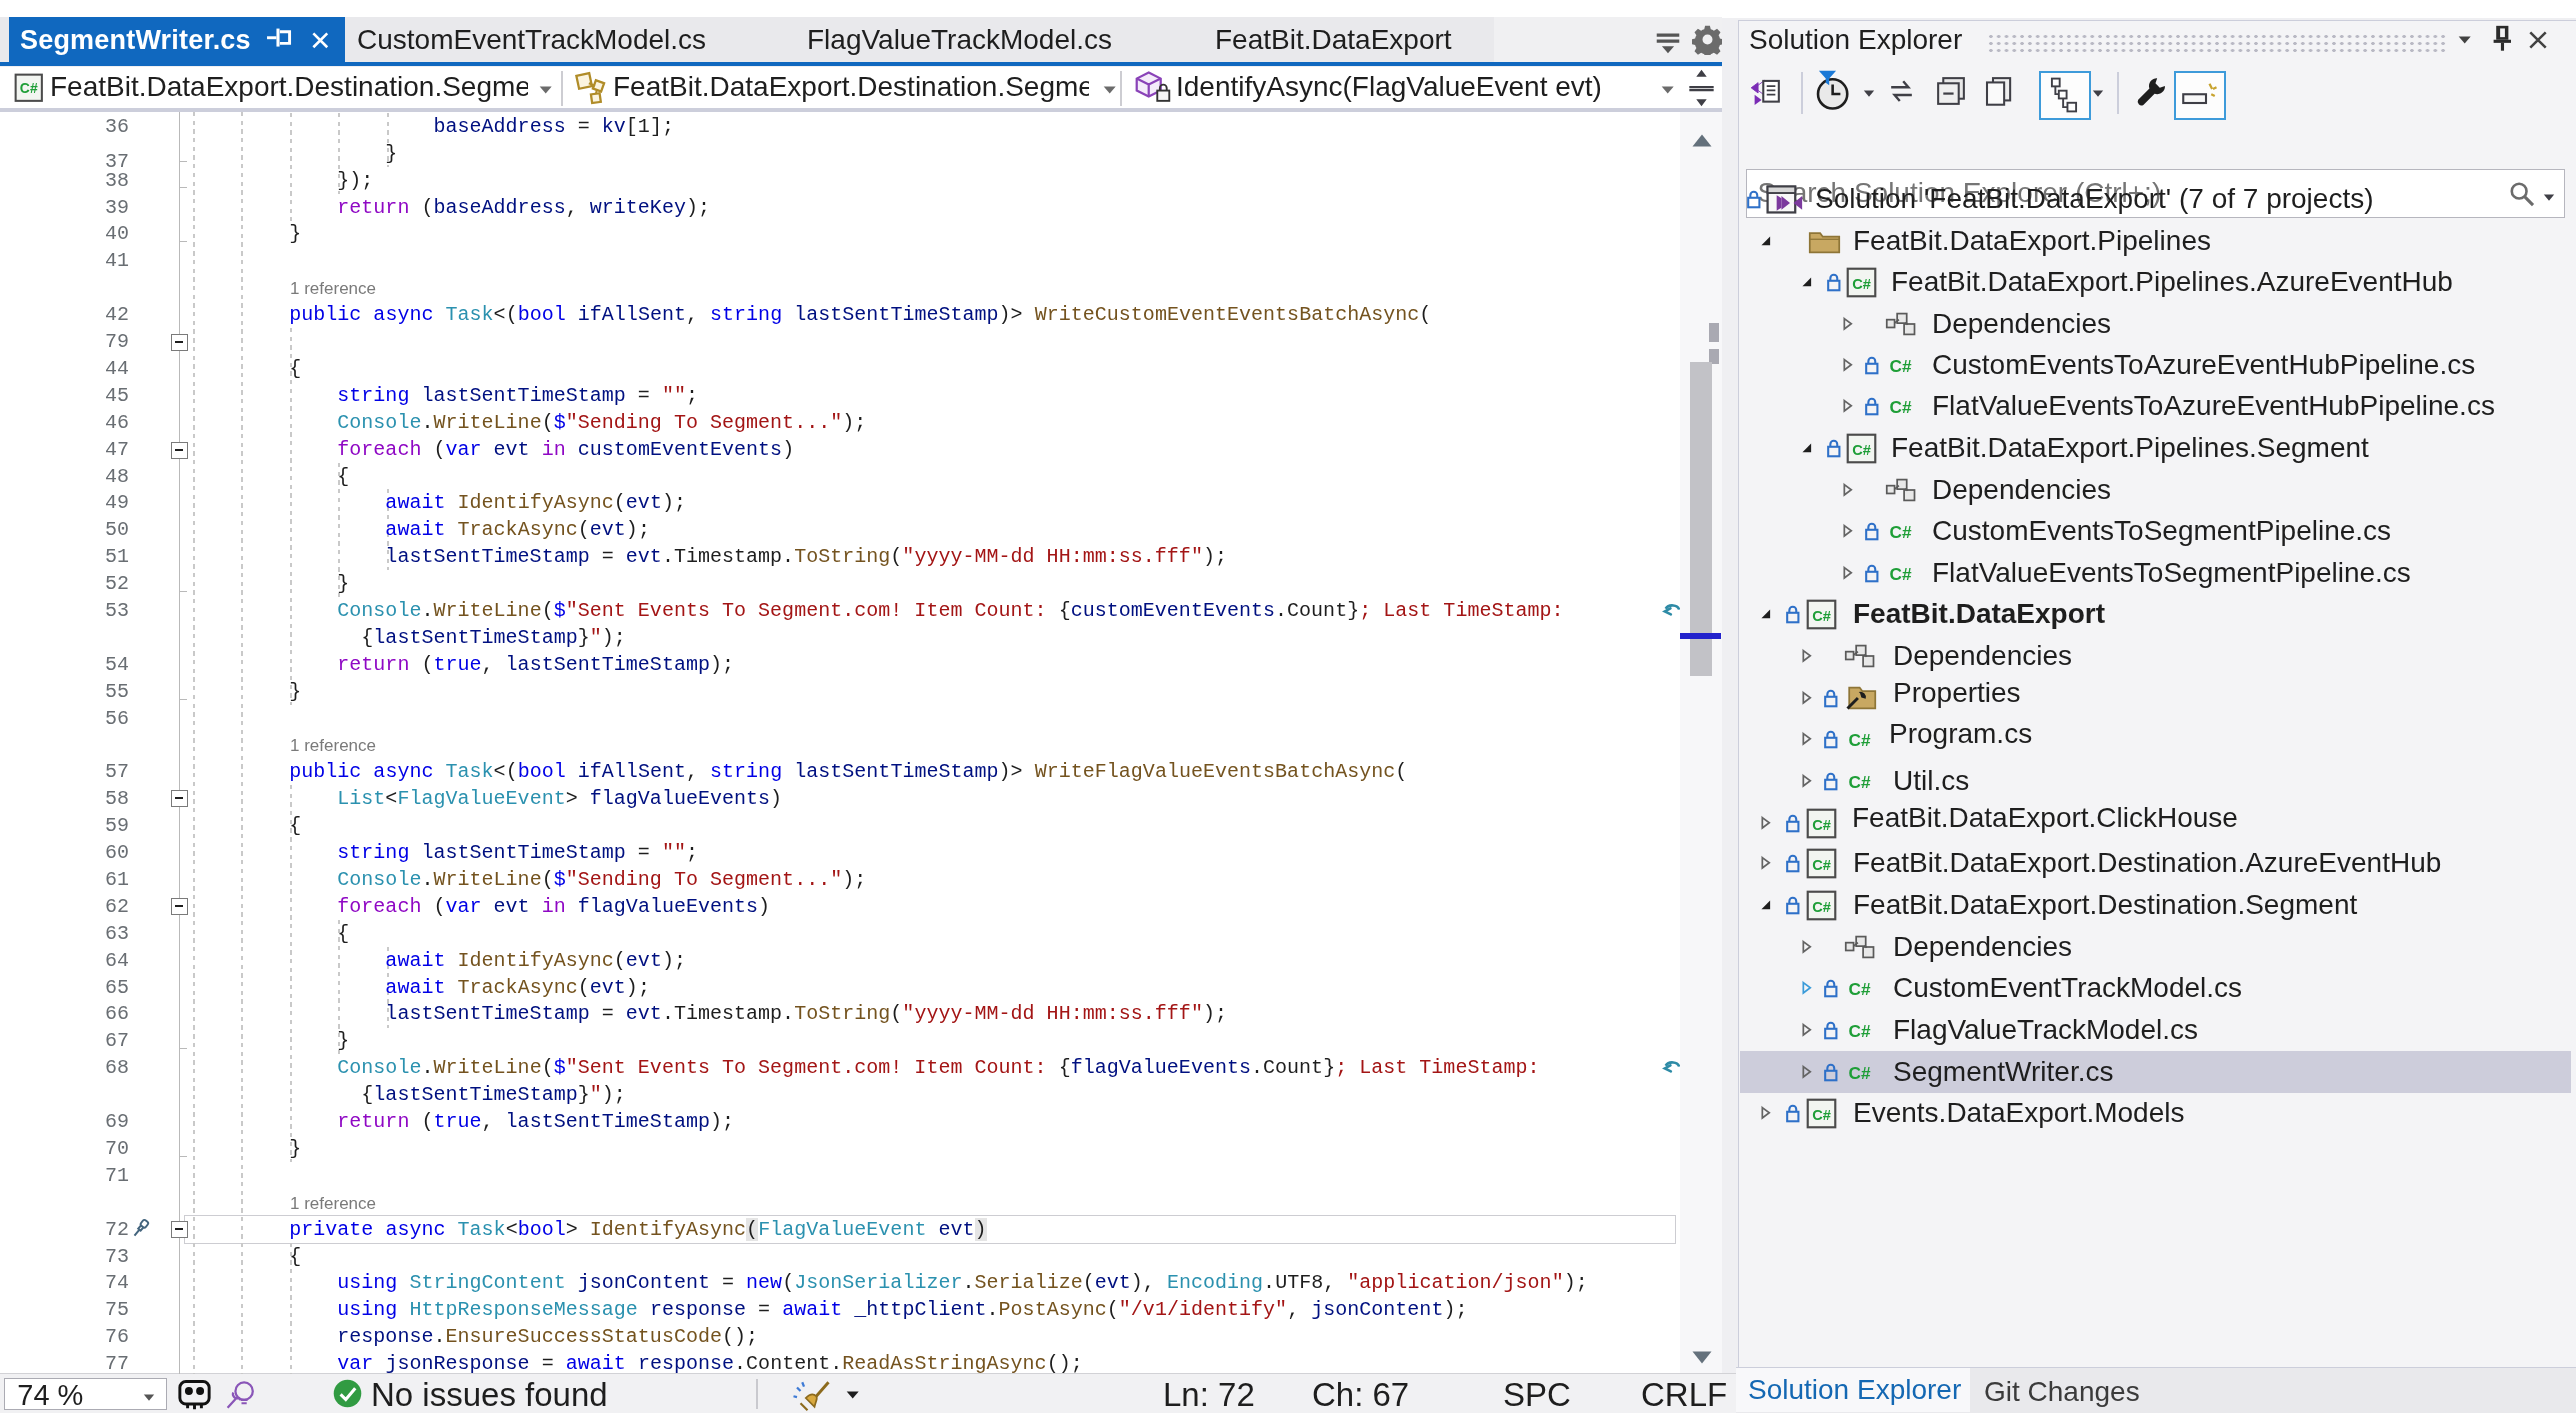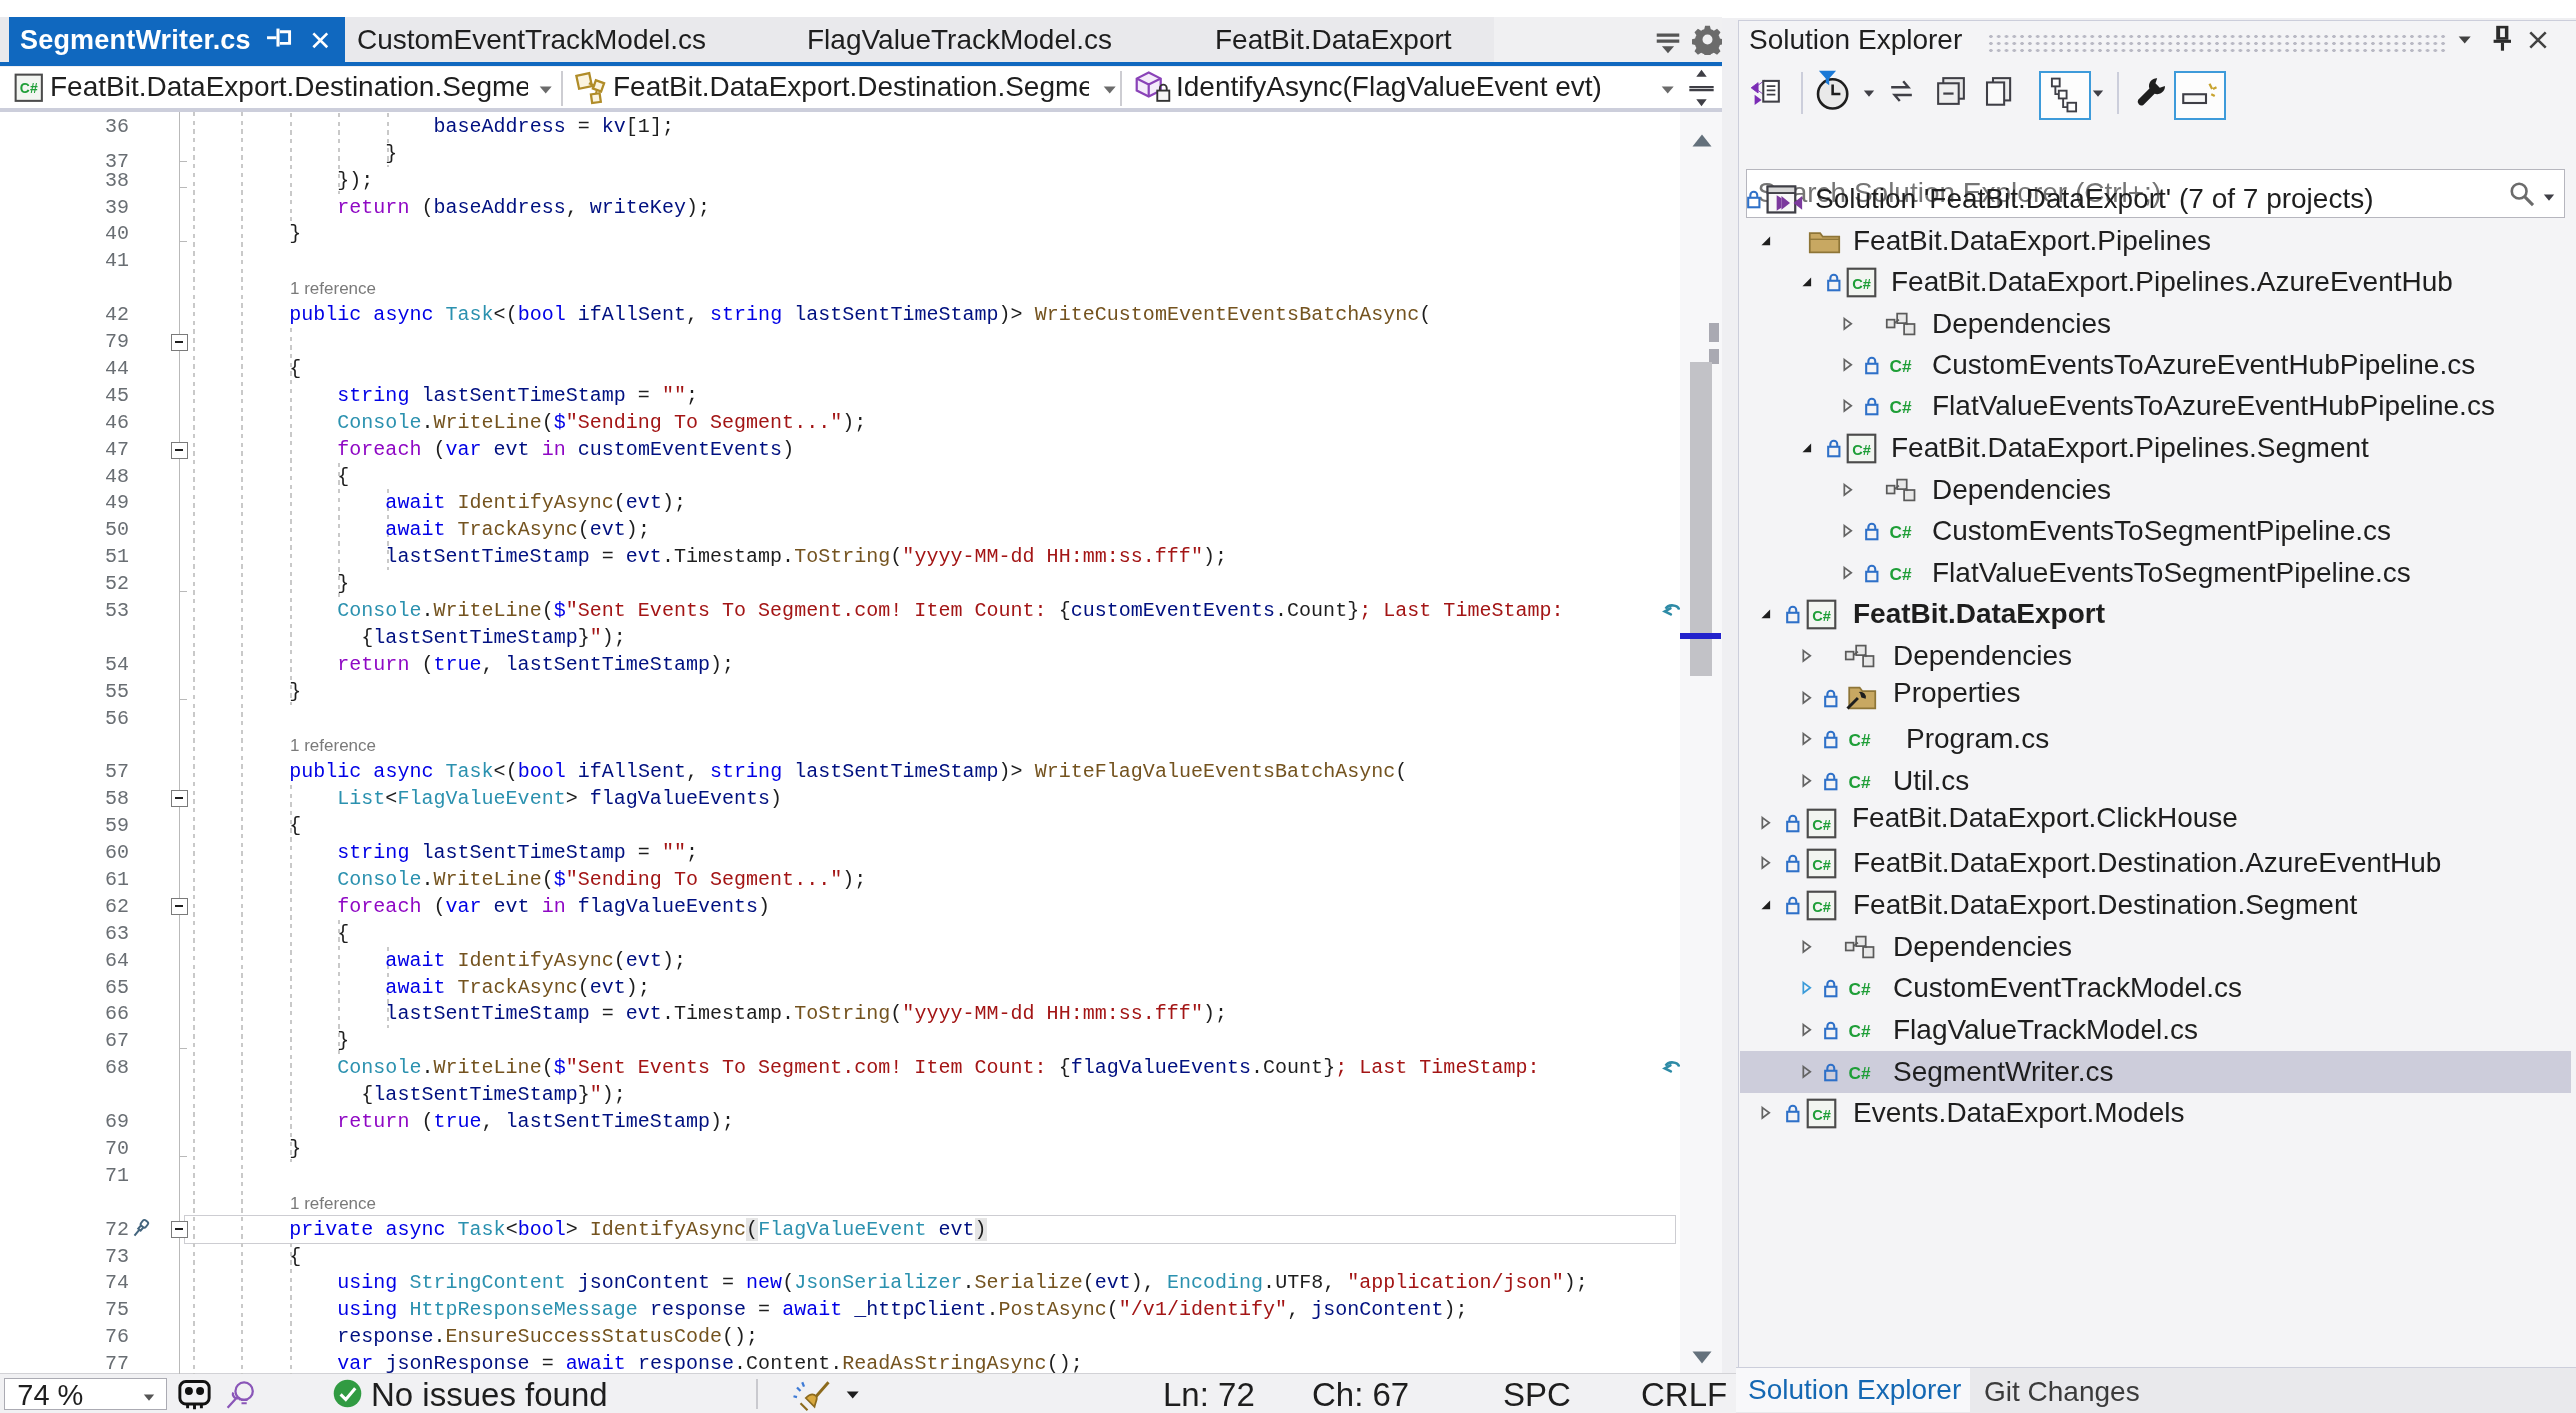--- a/index.html
+++ b/index.html
@@ -660,21 +660,21 @@
           <svg width="15.6" height="19" viewBox="0 0 18 22">
             <rect x="2.5" y="9" width="13" height="11" fill="none" stroke="#2E70C8" stroke-width="2.4"></rect>
             <path d="M5 9 V6 a4 4 0 0 1 8 0 V9" fill="none" stroke="#2E70C8" stroke-width="2.4"></path>
           </svg>
         </div>
         <div style="position:absolute;left:104px;top:0;height:42px;display:flex;align-items:center">
           <svg width="31" height="31" viewBox="0 0 36 36" style="font-size:32px">
             <text x="18" y="26" font-family="Liberation Sans" font-size="20" font-weight="bold" fill="#1E9E37" text-anchor="middle">C#</text>
           </svg>
         </div>
-        <div style="position:absolute;left:166px;top:0;height:42px;display:flex;align-items:center">
+        <div style="position:absolute;left:149px;top:0;height:42px;display:flex;">
           <span style="font-weight:normal">Program.cs</span>
         </div>
       </div>
 <div class="trow" style="top:760px">
         <div style="position:absolute;left:59px;top:0;height:42px;display:flex;align-items:center">
           <svg width="15.6" height="15.6" viewBox="0 0 18 18">
             <path d="M5 3 L13 9 L5 15 z" fill="none" stroke="#646464" stroke-width="2"></path>
           </svg>
         </div>
         <div style="position:absolute;left:83px;top:0;height:42px;display:flex;align-items:center">

